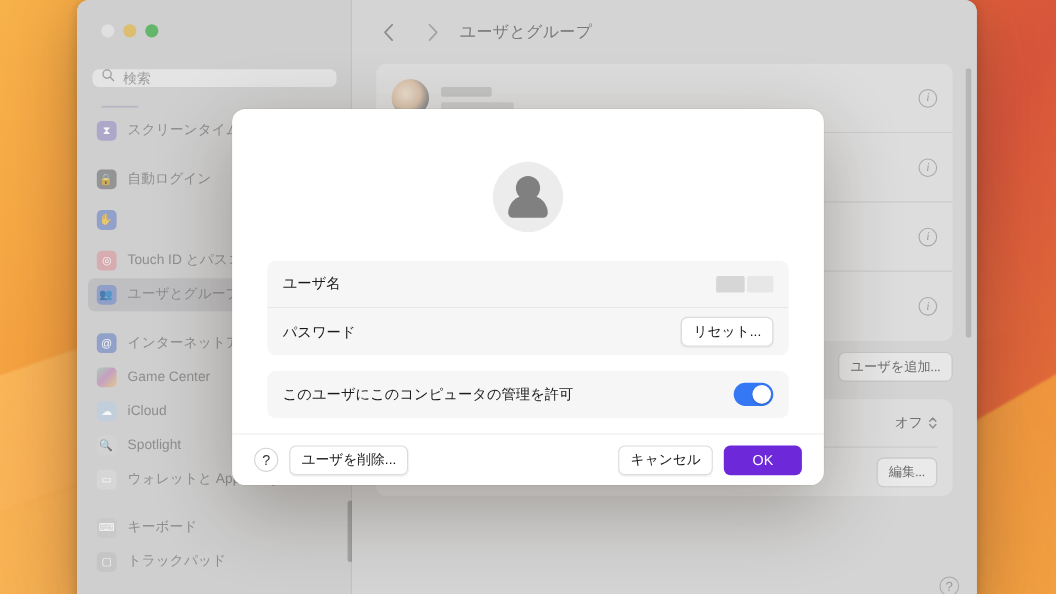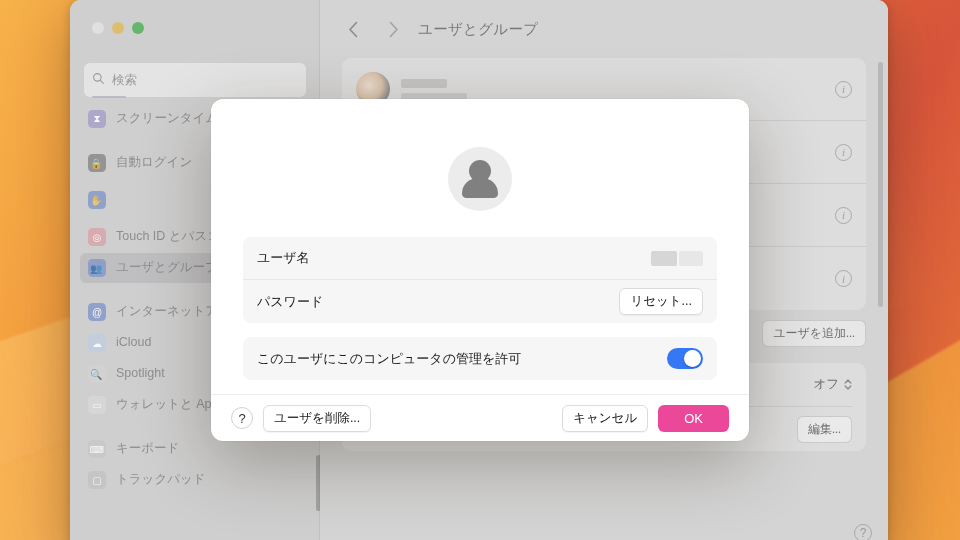--- a/index.html
+++ b/index.html
@@ -58,21 +58,21 @@
   }
   .traffic{
     position:absolute; left:22px; top:22px; display:flex; gap:8px; align-items:center;
   }
   .tl{ width:12px; height:12px; border-radius:50%; }
   .tl-red{ background:#e0e0e0; }
   .tl-yellow{ background:#f0bd3e; }
   .tl-green{ background:#3ec44d; }
 
   .search-box{
-    position:absolute; left:14px; top:63px; width:222px; height:34px;
+    position:absolute; left:14px; top:63px; width:222px; height:16px;
     border-radius:6px; background:rgba(245,245,245,.55);
     display:flex; align-items:center; gap:7px; padding:0 8px;
   }
   .search-box .mag{ flex:0 0 13px; }
   .search-ph{ font-size:12.5px; color:#9b9b9b; }
 
   .side-scroll{
     position:absolute; left:0; top:96px; width:250px; height:456px;
     overflow:hidden;
   }
@@ -246,21 +246,21 @@
     border-top:1px solid #ededed;
   }
   .help-circle{
     width:22px; height:22px; border-radius:50%;
     border:1px solid #d2d2d2; background:#fff;
     display:flex; align-items:center; justify-content:center;
     font-size:13px; color:#333;
   }
   .spacer{ flex:1 1 auto; }
   .bluebtn{
-    background:#ec4899; color:#fff; border:none; border-radius:6px;
+    background:#6d28d9; color:#fff; border:none; border-radius:6px;
     font-size:13px; padding:6px 26px; font-weight:500;
   }
 </style>
 </head>
 <body>
 
 <div id="desktop">
   <div class="wp-band band1"></div>
   <div class="wp-band band2"></div>
   <div class="wp-band band3"></div>
@@ -315,20 +315,24 @@
           <span class="lbl">ユーザとグループ</span>
         </div>
 
         <div class="gap"></div>
 
         <div class="side-item">
           <span class="sico ic-internet">@</span>
           <span class="lbl">インターネットアカウント</span>
         </div>
 
+        <div class="side-item">
+          <span class="sico ic-gamecenter"></span>
+          <span class="lbl">Game Center</span>
+        </div>
 
         <div class="side-item">
           <span class="sico ic-icloud">☁</span>
           <span class="lbl">iCloud</span>
         </div>
 
         <div class="side-item">
           <span class="sico ic-spotlight">🔍</span>
           <span class="lbl">Spotlight</span>
         </div>

